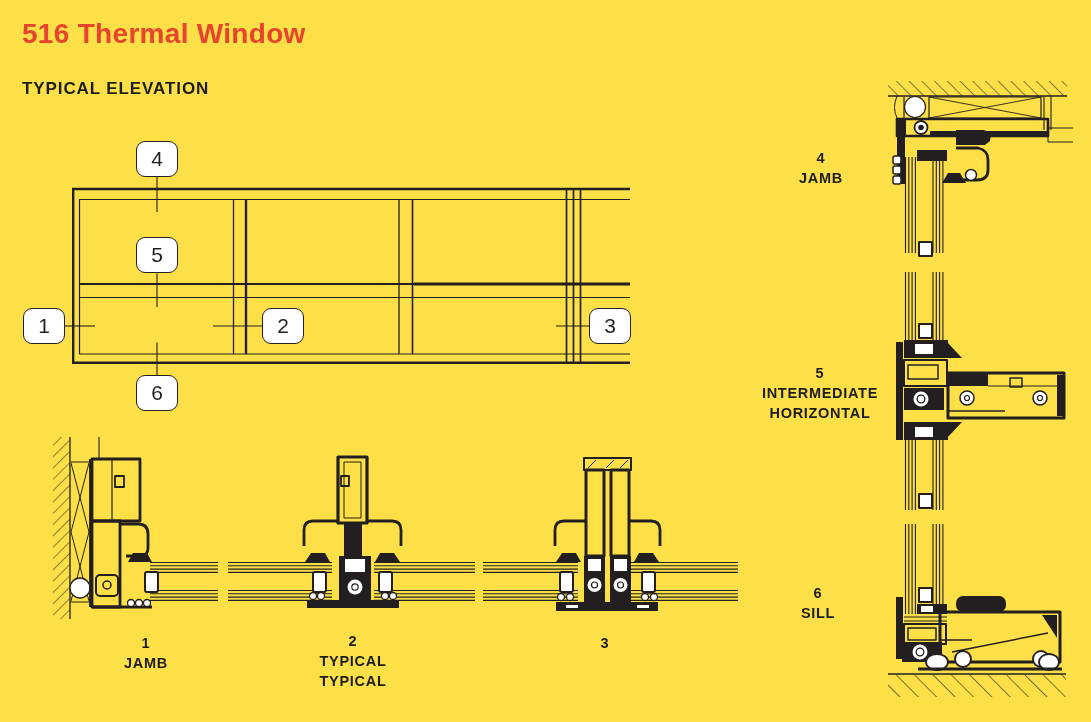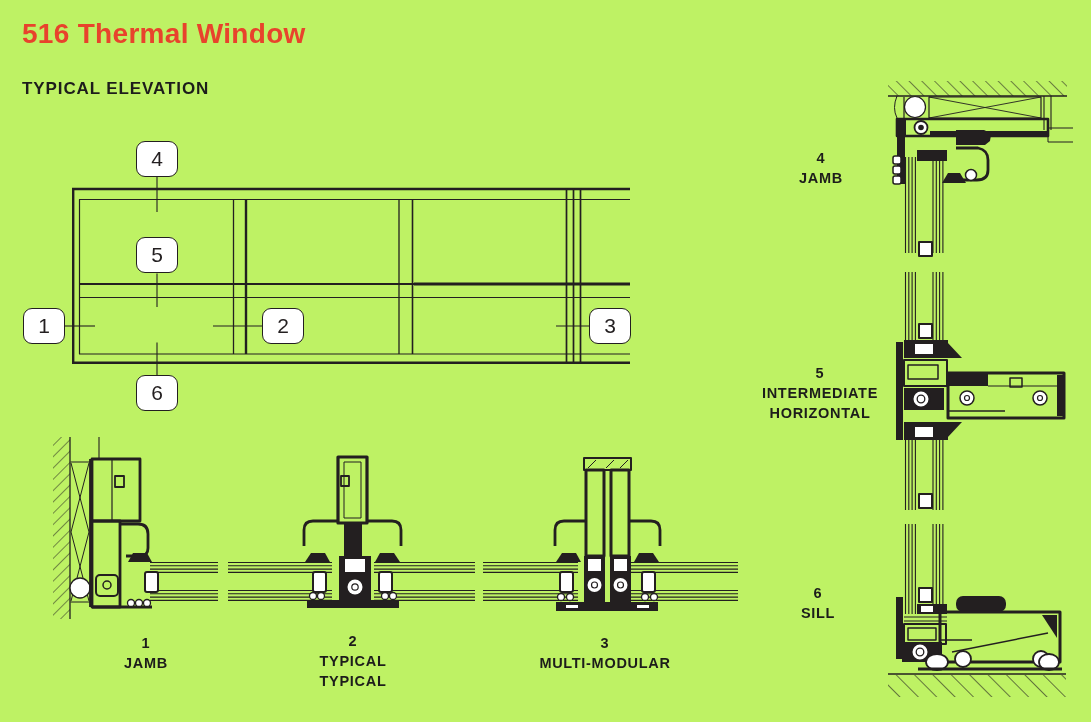--- a/index.html
+++ b/index.html
@@ -1,21 +1,21 @@
 <!DOCTYPE html>
 <html><head>
 <meta charset="utf-8">
 <style>
   * { margin:0; padding:0; box-sizing:border-box; }
   html,body { background:#ffffff; }
   body {
     width:1091px; height:722px; position:relative; overflow:hidden;
     font-family:"Liberation Sans", sans-serif; color:#231f20;
   }
-  #sheet { position:absolute; inset:0; background:#bef264; }
+  #sheet { position:absolute; inset:0; background:#fde047; }
   .title {
     position:absolute; left:22px; top:18px;
     font-size:28px; font-weight:700; letter-spacing:.3px; color:#e8432c;
     white-space:nowrap;
   }
   .subtitle {
     position:absolute; left:22px; top:60px;
     font-size:17px; font-weight:700; letter-spacing:.9px; color:#1d1d1b;
     white-space:nowrap;
     margin-top:19px;
@@ -285,21 +285,20 @@
     <div>1</div>
     <div>JAMB</div>
   </div>
   <div class="dlabel" style="left:353px; top:631px;">
     <div>2</div>
     <div>TYPICAL</div>
     <div>TYPICAL</div>
   </div>
   <div class="dlabel" style="left:605px; top:633px;">
     <div>3</div>
-    <div>MULTI-MODULAR</div>
   </div>
   <div class="dlabel" style="left:821px; top:148px;">
     <div>4</div>
     <div>JAMB</div>
   </div>
   <div class="dlabel" style="left:820px; top:363px;">
     <div>5</div>
     <div>INTERMEDIATE</div>
     <div>HORIZONTAL</div>
   </div>

